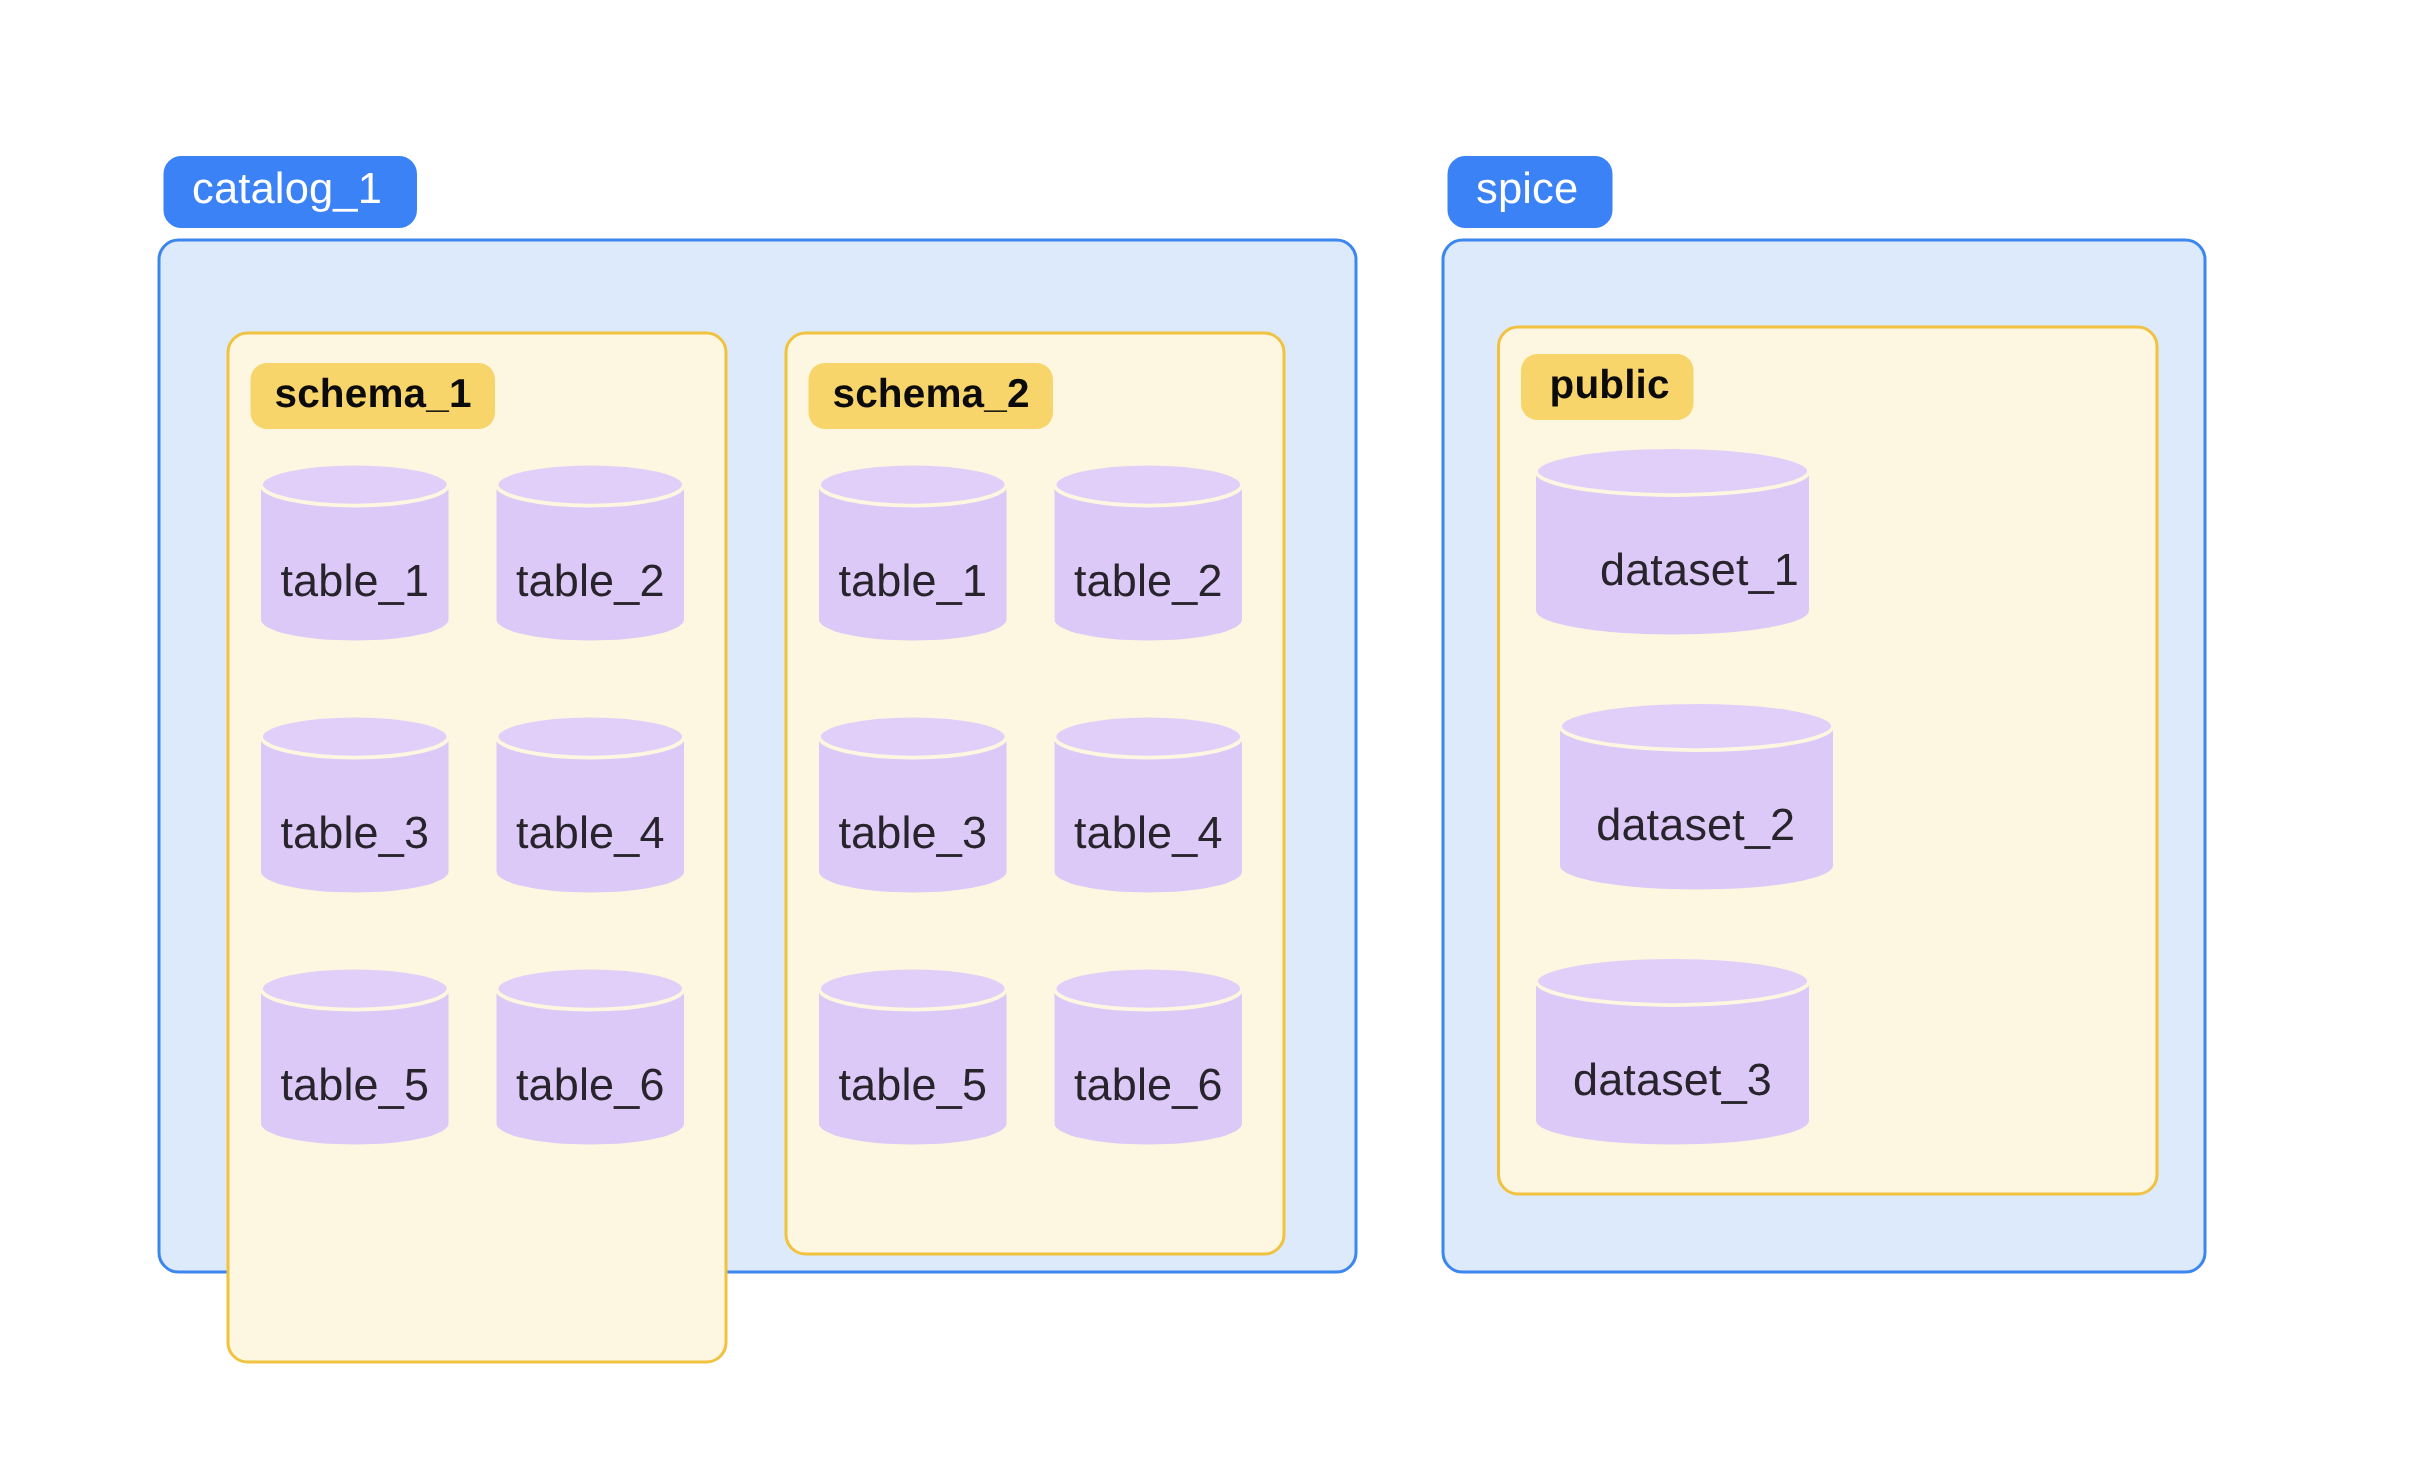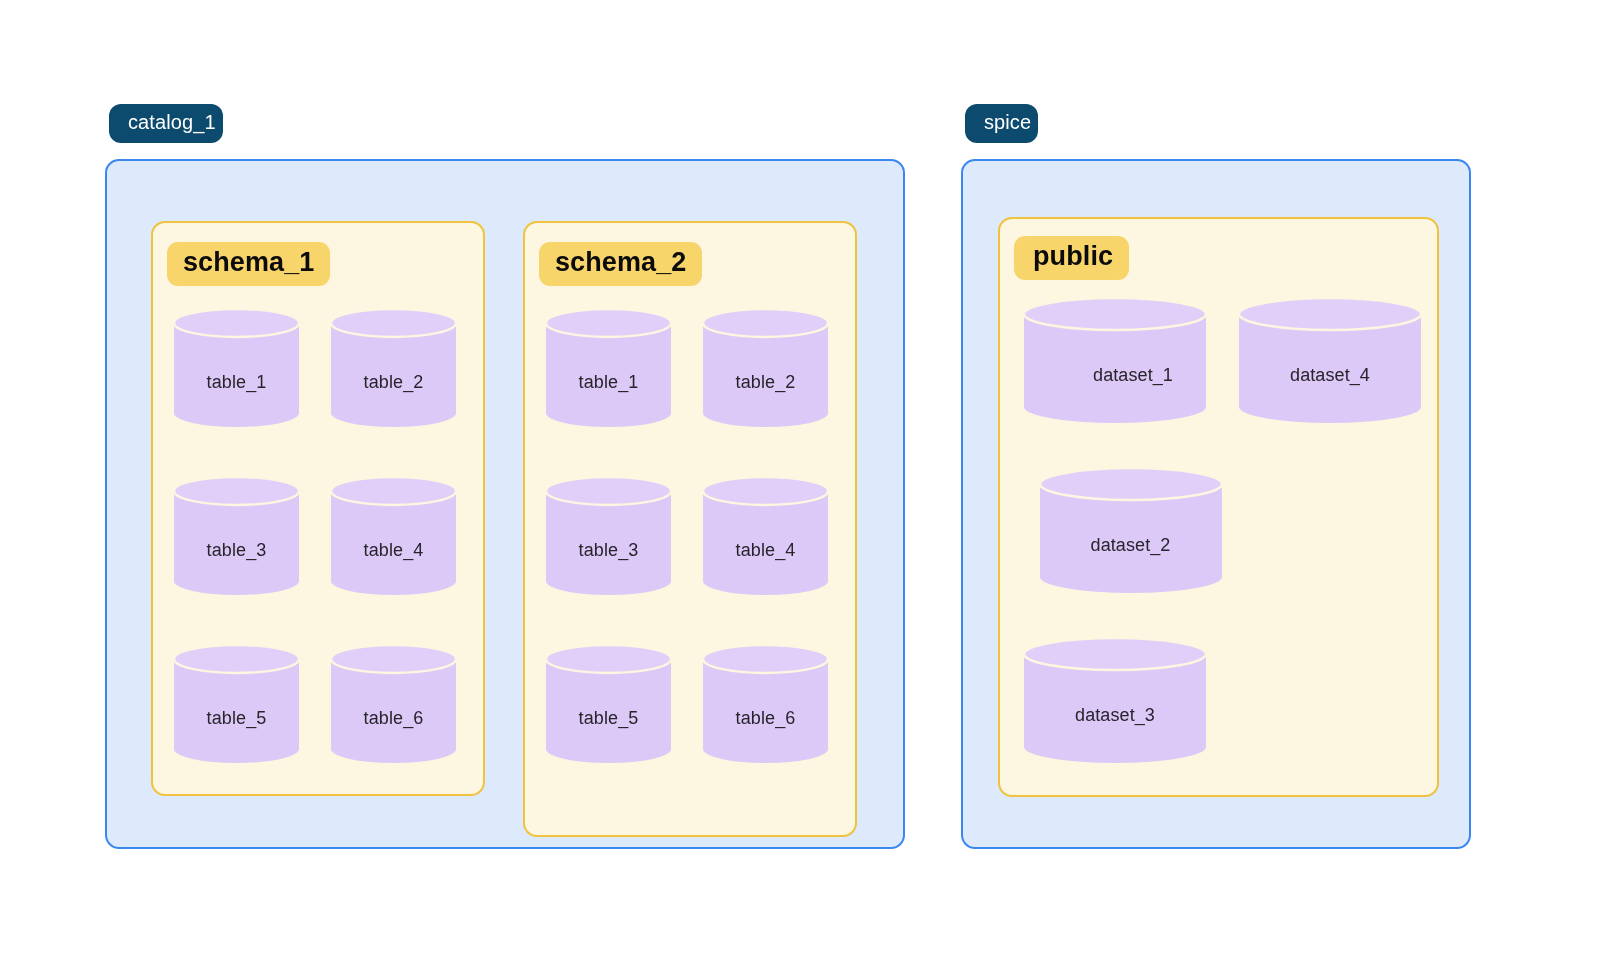--- a/index.html
+++ b/index.html
@@ -23,26 +23,26 @@
   }
 
   
   .catalog-group {
     position: absolute;
   }
   .catalog-badge {
     position: absolute;
     top: 0;
     left: 4px;
-    background: #0c4a6e;
+    background: #3b82f6;
     color: #ffffff;
-    font-size: 20px;
+    font-size: 29px;
     font-weight: 400;
     border-radius: 12px;
-    padding: 8px 7px 11px 19px;
+    padding: 8px 23px 11px 19px;
     line-height: 1;
     letter-spacing: 0.1px;
     white-space: nowrap;
     z-index: 3;
   }
   .catalog-box {
     position: absolute;
     left: 0;
     top: 55px;
     background: #dceafb;
@@ -78,40 +78,40 @@
   }
   .cyl svg {
     display: block;
     overflow: visible;
   }
   .cyl-label {
     position: absolute;
     left: 0;
     width: 100%;
     text-align: center;
-    font-size: 18px;
+    font-size: 30px;
     color: #28242c;
     font-weight: 400;
     line-height: 1;
     letter-spacing: 0.1px;
     pointer-events: none;
   }
 </style>
 </head>
 <body>
 
 <div id="canvas">
 
   <div class="catalog-group" style="left:105px; top:104px; width:800px; height:745px;">
 
     <div class="catalog-badge">catalog_1</div>
 
     <div class="catalog-box" style="width:800px; height:690px;">
 
-      <div class="schema-box" style="left:44px; top:60px; width:334px; height:575px;padding-left:48px;">
+      <div class="schema-box" style="left:44px; top:60px; width:334px; height:688px;padding-left:48px;">
 
         <div class="schema-badge" style="left:14px; top:19px;">schema_1</div>
 
         <div class="cyl" style="left:21px; top:86px; width:125px; height:118px;">
           <svg width="125" height="118" viewBox="0 0 125 118" aria-hidden="true">
             <path d="M0,14 L0,104 A62.5,14 0 0 0 125,104 L125,14 Z" fill="#ddc9f7"></path>
             <ellipse cx="62.5" cy="14" rx="62.5" ry="14" fill="#e1cff9" stroke="#fdf6e0" stroke-width="2.5"></ellipse>
           </svg>
           <div class="cyl-label" style="top:64px;">table_1</div>
         </div>
@@ -224,27 +224,20 @@
         <div class="schema-badge" style="left:14px; top:17px;padding-left:19px;">public</div>
 
         <div class="cyl" style="left:24px; top:79px; width:218px; height:125px;">
           <svg width="182" height="125" viewBox="0 0 182 125" aria-hidden="true">
             <path d="M0,16 L0,109 A91,16 0 0 0 182,109 L182,16 Z" fill="#ddc9f7"></path>
             <ellipse cx="91" cy="16" rx="91" ry="16" fill="#e1cff9" stroke="#fdf6e0" stroke-width="2.5"></ellipse>
           </svg>
           <div class="cyl-label" style="top:68px;">dataset_1</div>
         </div>
 
-        <div class="cyl" style="left:239px; top:79px; width:182px; height:125px;">
-          <svg width="182" height="125" viewBox="0 0 182 125" aria-hidden="true">
-            <path d="M0,16 L0,109 A91,16 0 0 0 182,109 L182,16 Z" fill="#ddc9f7"></path>
-            <ellipse cx="91" cy="16" rx="91" ry="16" fill="#e1cff9" stroke="#fdf6e0" stroke-width="2.5"></ellipse>
-          </svg>
-          <div class="cyl-label" style="top:68px;">dataset_4</div>
-        </div>
 
         <div class="cyl" style="left:40px; top:249px; width:181px; height:125px;">
           <svg width="182" height="125" viewBox="0 0 182 125" aria-hidden="true">
             <path d="M0,16 L0,109 A91,16 0 0 0 182,109 L182,16 Z" fill="#ddc9f7"></path>
             <ellipse cx="91" cy="16" rx="91" ry="16" fill="#e1cff9" stroke="#fdf6e0" stroke-width="2.5"></ellipse>
           </svg>
           <div class="cyl-label" style="top:68px;">dataset_2</div>
         </div>
 
 

